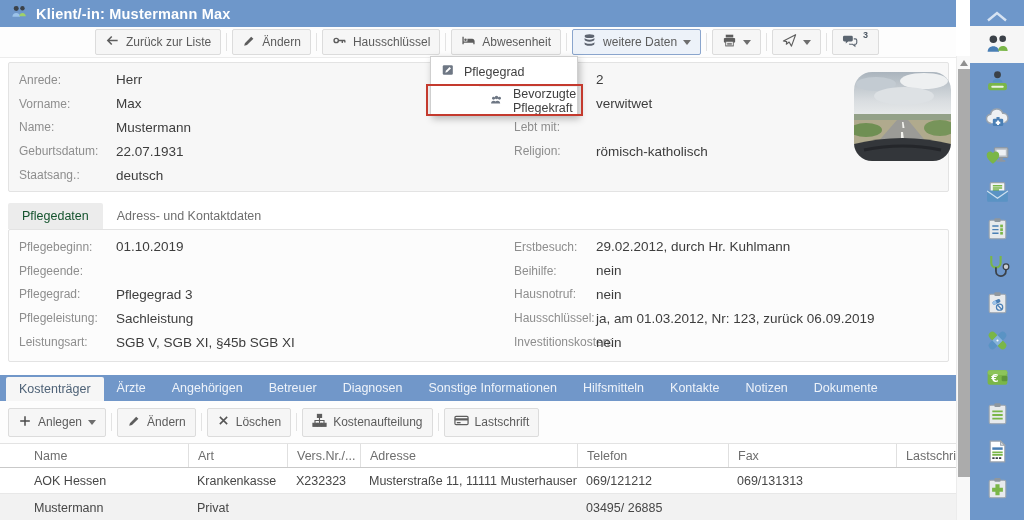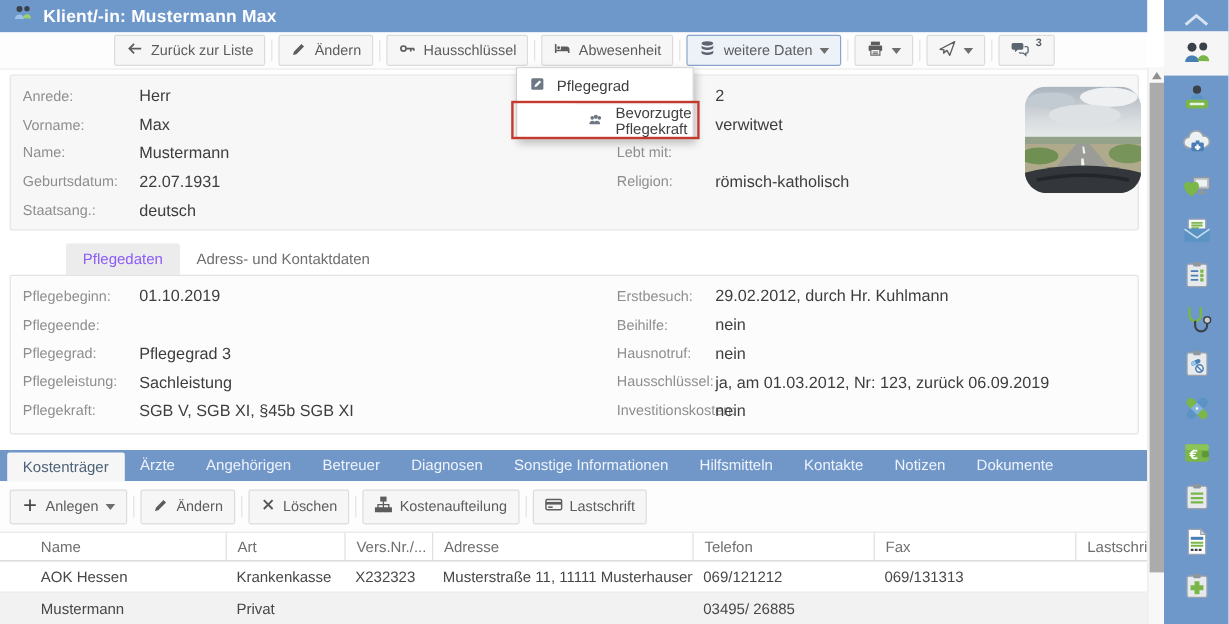--- a/index.html
+++ b/index.html
@@ -46,21 +46,21 @@
   .col.right .irow .lbl { width:82px; }
   .irow .val { font-size:13.5px; color:#3d3d3d; white-space:nowrap; }
 
   .photo { position:absolute; left:845px; top:9px; width:97px; height:89px; border-radius:18px;
            overflow:hidden; cursor:pointer; }
   .photo svg { display:block; }
 
   
   .ctabs { position:absolute; left:8px; top:203px; height:26px; display:flex; align-items:stretch; }
   .ctab { display:flex; align-items:center; padding:0 14px; font-size:12.5px; color:#6f6f6f; cursor:pointer; }
-  .ctab.active { background:#ececec; color:#8b5cf6; border-radius:2px 2px 0 0;margin-left:47px; }
+  .ctab.active { background:#ececec; color:#14532d; border-radius:2px 2px 0 0; }
 
   
   .bluebar { position:absolute; left:0; top:375px; width:956px; height:26px; background:#7197c9;
              display:flex; align-items:stretch; padding-left:6px; }
   .btab { display:flex; align-items:center; padding:0 13px; color:#eef3fa; font-size:12.5px; cursor:pointer; white-space:nowrap; }
   .btab.active { background:#f6f6f6; color:#4e6277; border-radius:2px 2px 0 0; margin-top:2px; }
 
   
   .tbl { position:absolute; left:0; top:443px; width:956px; border-top:1px solid #e3e3e3; font-size:12.5px; }
   .trow { display:grid; grid-template-columns:188px 99px 73px 217px 151px 168px 60px; align-items:center; }
@@ -284,21 +284,21 @@
       </div>
       <div class="irow">
         <span class="lbl">Pflegegrad:</span>
         <span class="val">Pflegegrad 3</span>
       </div>
       <div class="irow">
         <span class="lbl">Pflegeleistung:</span>
         <span class="val">Sachleistung</span>
       </div>
       <div class="irow">
-        <span class="lbl">Pflegekraft:</span>
+        <span class="lbl">Leistungsart:</span>
         <span class="val">SGB V, SGB XI, §45b SGB XI</span>
       </div>
     </div>
     <div class="col right">
       <div class="irow">
         <span class="lbl">Erstbesuch:</span>
         <span class="val">29.02.2012, durch Hr. Kuhlmann</span>
       </div>
       <div class="irow">
         <span class="lbl">Beihilfe:</span>

